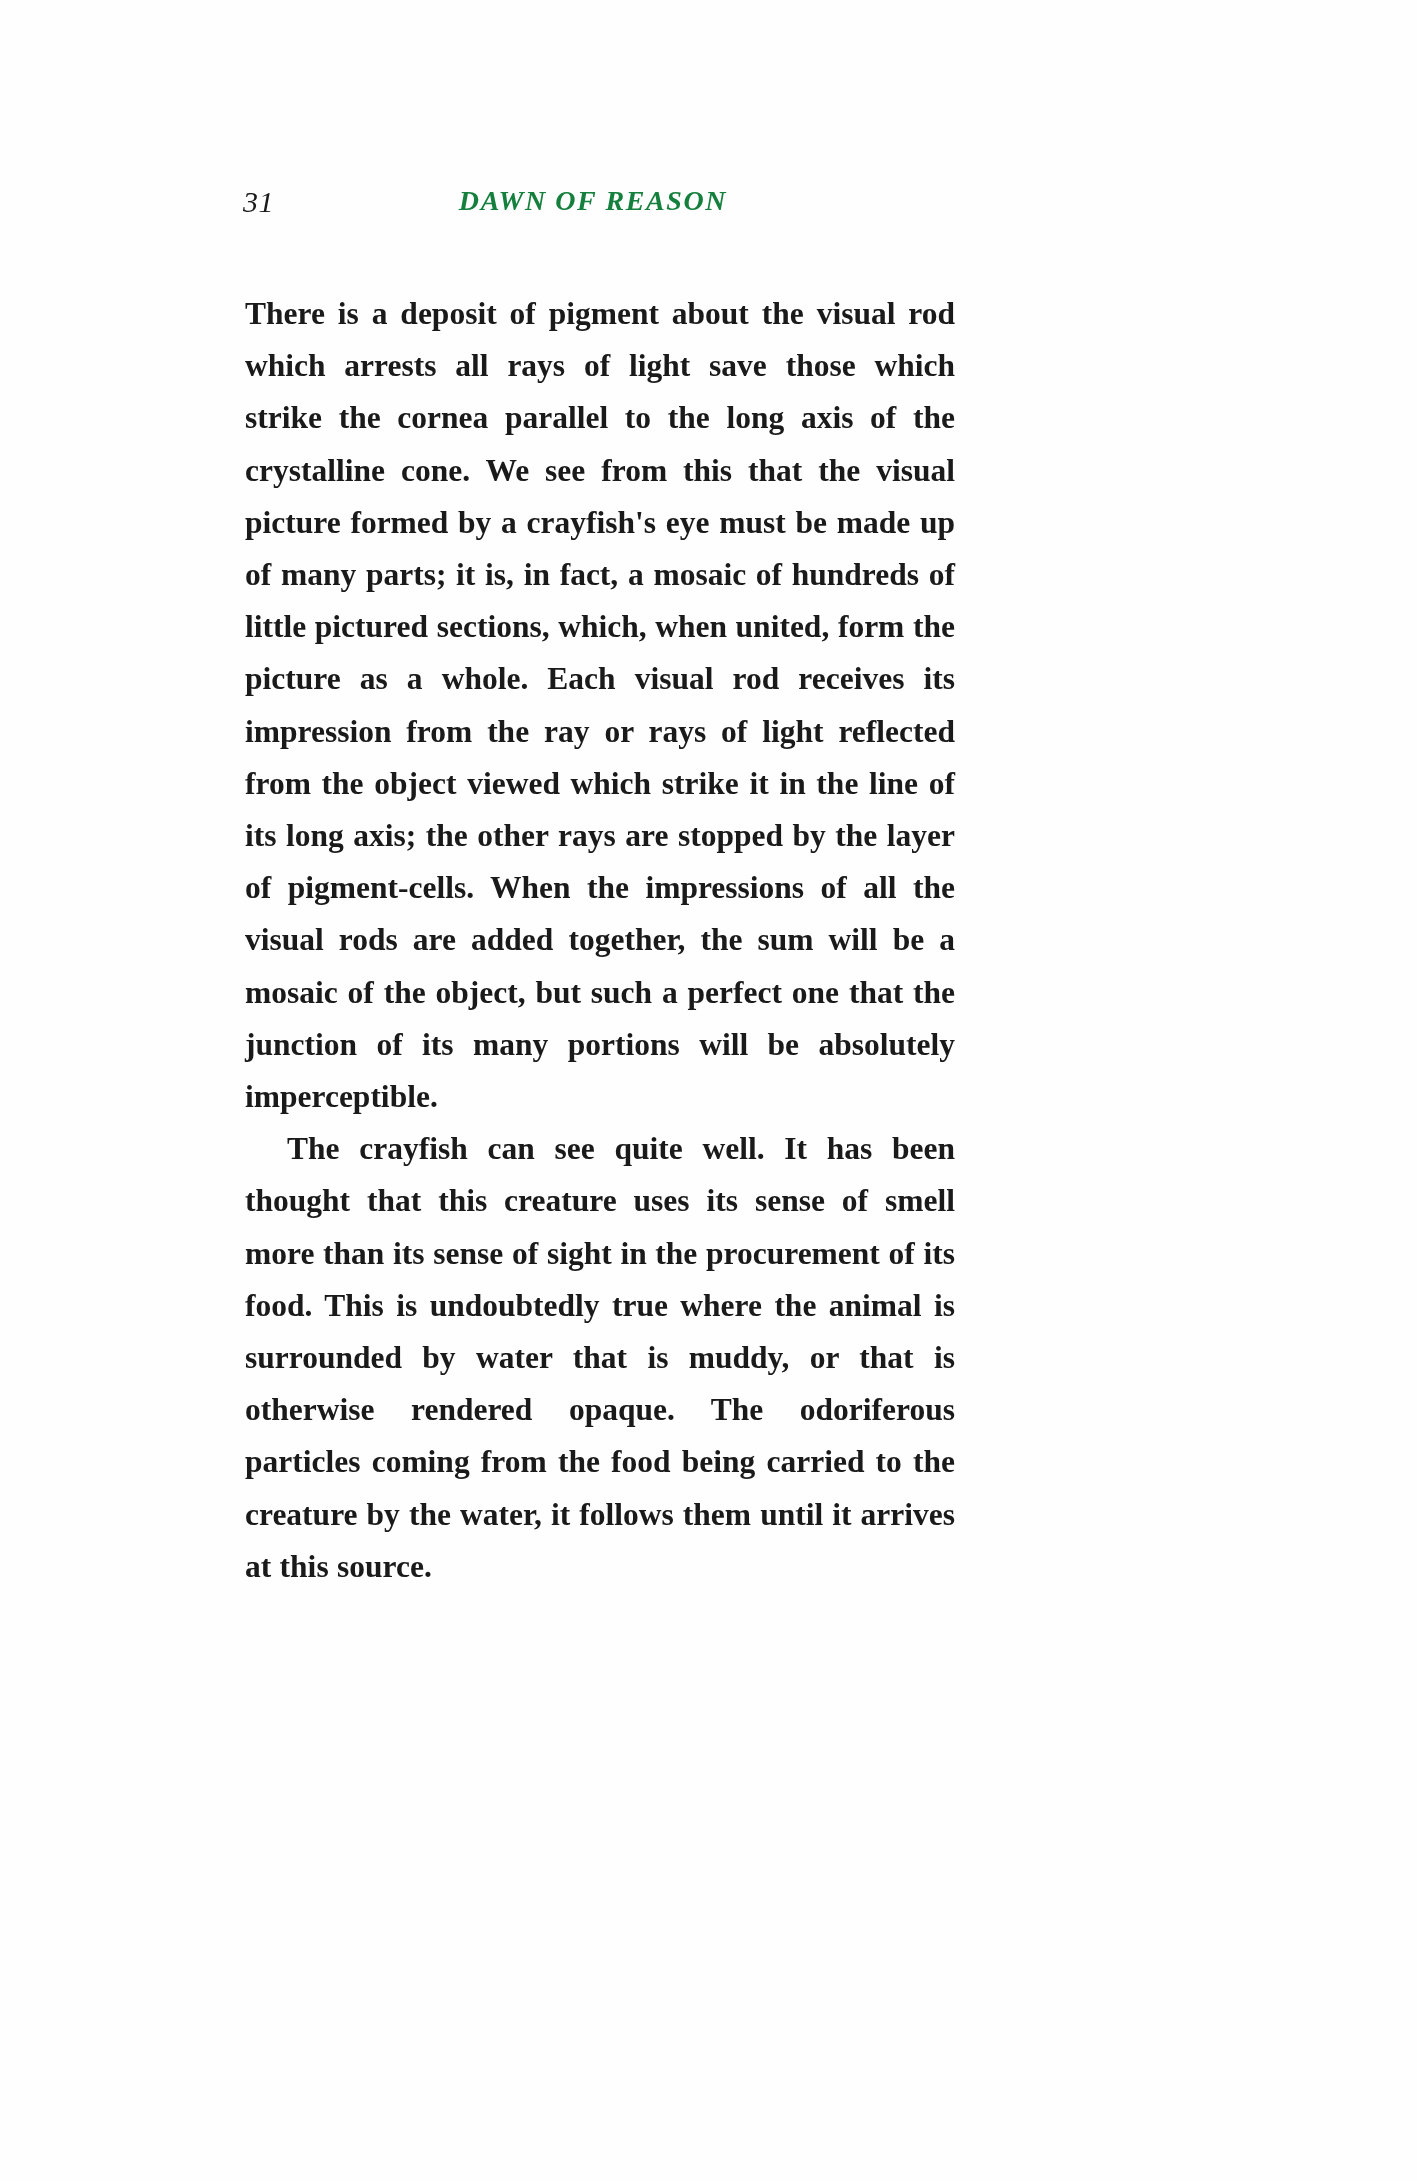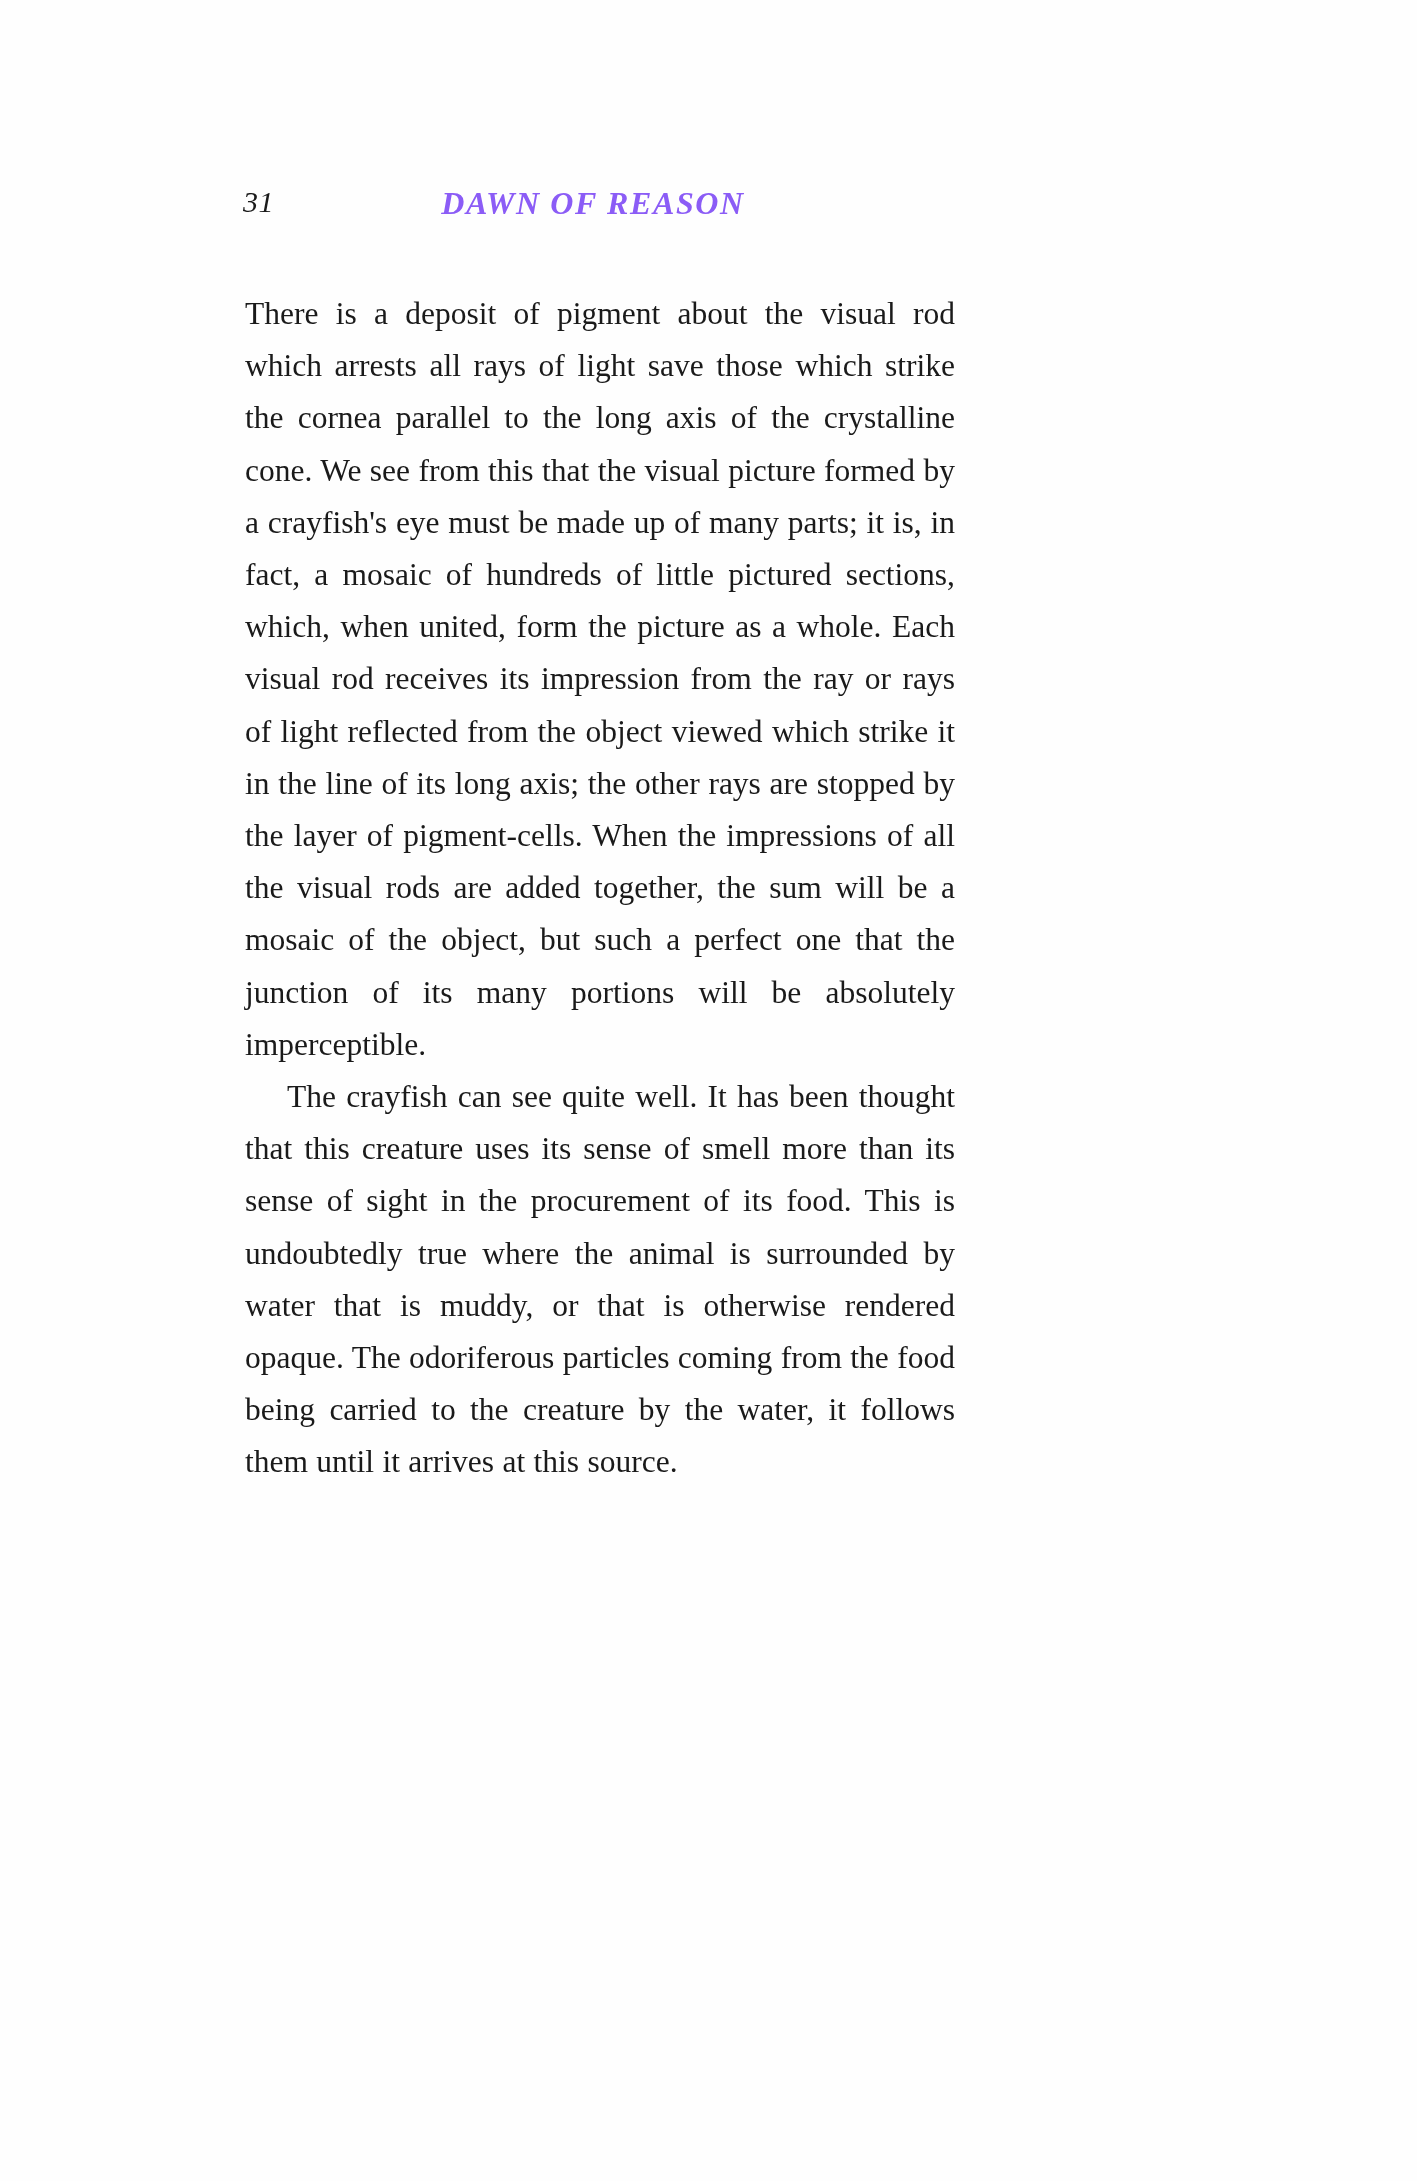--- a/index.html
+++ b/index.html
@@ -39,25 +39,25 @@
     font-style: italic;
     letter-spacing: 0.5px;
     color: #1a1a1a;
   }
   .running-head {
     position: absolute;
     left: 0;
     top: 0;
     width: 700px;
     text-align: center;
-    font-size: 32px;
+    font-size: 28px;
     font-style: italic;
     font-weight: 700;
     letter-spacing: 1.6px;
-    color: #8b5cf6;
+    color: #15803d;
   }
   .body-text {
     position: absolute;
     top: 288px;
     left: 245px;
     width: 710px;
     font-size: 31.5px;
     line-height: 52.2px;
     text-align: justify;
     color: #1a1a1a;
@@ -65,20 +65,21 @@
   .para {
     margin: 0;
     text-indent: 42px;
   }
   .para.first {
     text-indent: 0;
   }
   
   .body-text p {
     word-spacing: 0.5px;
+    font-weight: bold;
   }
 </style>
 </head>
 <body>
 
 <div class="page">
 
   <div class="header">
     <span class="folio">31</span>
     <span class="running-head">DAWN OF REASON</span>

